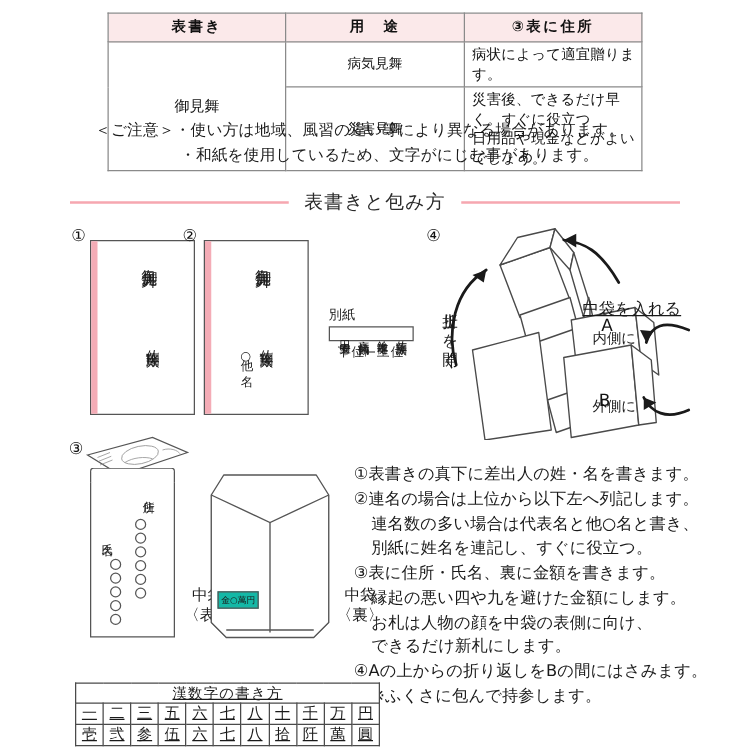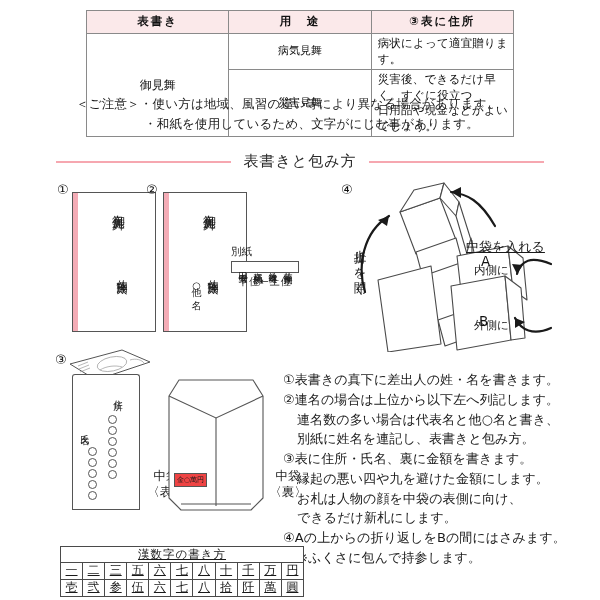--- a/index.html
+++ b/index.html
@@ -191,21 +191,21 @@
   }
   .field-v {
     position: absolute;
     font-size: 9.5px;
   }
   .amount-box {
     position: absolute;
     border: 1px solid #555;
     font-size: 7px;
     padding: 1px 2px;
-    background: #ef4444;
+    background: #14b8a6;
     white-space: nowrap;
   }
 
   
   .steps {
     position: absolute;
     left: 283px;
     top: 370px;
     width: 312px;
     font-size: 13px;
@@ -297,21 +297,21 @@
   </div>
 
   <span class="marker" style="left:146px; top:182px;">②</span>
   <div class="env" style="left:163px; top:192px; width:84px; height:140px;">
     <span class="stripe"></span>
     <span class="title-v vtext" style="left:36px; top:12px;">御見舞</span>
     <span class="name-v vtext" style="left:40px; top:78px;">佐藤翔太</span>
     <span class="name-v vtext" style="left:25px; top:86px; font-size:10px;">他○名</span>
   </div>
 
-  <div class="besshi" style="left:231px; top:245px;">
+  <div class="besshi" style="left:263px; top:245px;">
     <div class="bs-label">別紙</div>
     <div class="bs-box">
       <span class="bs-name vtext">田中秀幸</span>
       <span class="bs-name vtext">高橋拓郎</span>
       <span class="bs-name vtext">鈴木健司</span>
       <span class="bs-name vtext">佐藤翔太</span>
     </div>
     <div class="bs-order">下位←上位</div>
   </div>
 
@@ -427,21 +427,21 @@
 
   <div class="naka-label" style="left:266px; top:468px; width:44px;">
     <span style="display:block;">中袋</span>
     <span style="display:block;">〈裏〉</span>
   </div>
 
   <div class="steps">
     <span class="step">①表書きの真下に差出人の姓・名を書きます。</span>
     <span class="step">②連名の場合は上位から以下左へ列記します。</span>
     <span class="sub">連名数の多い場合は代表名と他○名と書き、</span>
-    <span class="sub">別紙に姓名を連記し、表書きと包み方。</span>
+    <span class="sub">別紙に姓名を連記し、すぐに役立つ。</span>
     <span class="step">③表に住所・氏名、裏に金額を書きます。</span>
     <span class="sub">縁起の悪い四や九を避けた金額にします。</span>
     <span class="sub">お札は人物の顔を中袋の表側に向け、</span>
     <span class="sub">できるだけ新札にします。</span>
     <span class="step">④Aの上からの折り返しをBの間にはさみます。</span>
     <span class="sub">※ふくさに包んで持参します。</span>
   </div>
 
   <table class="kanji-table">
     <thead>

